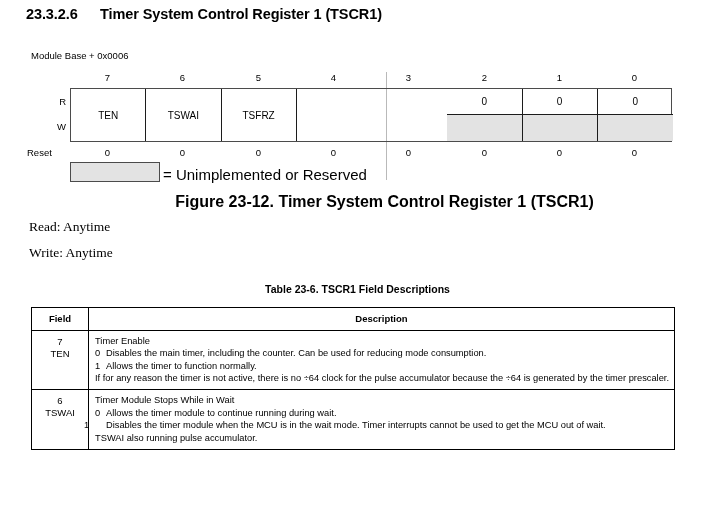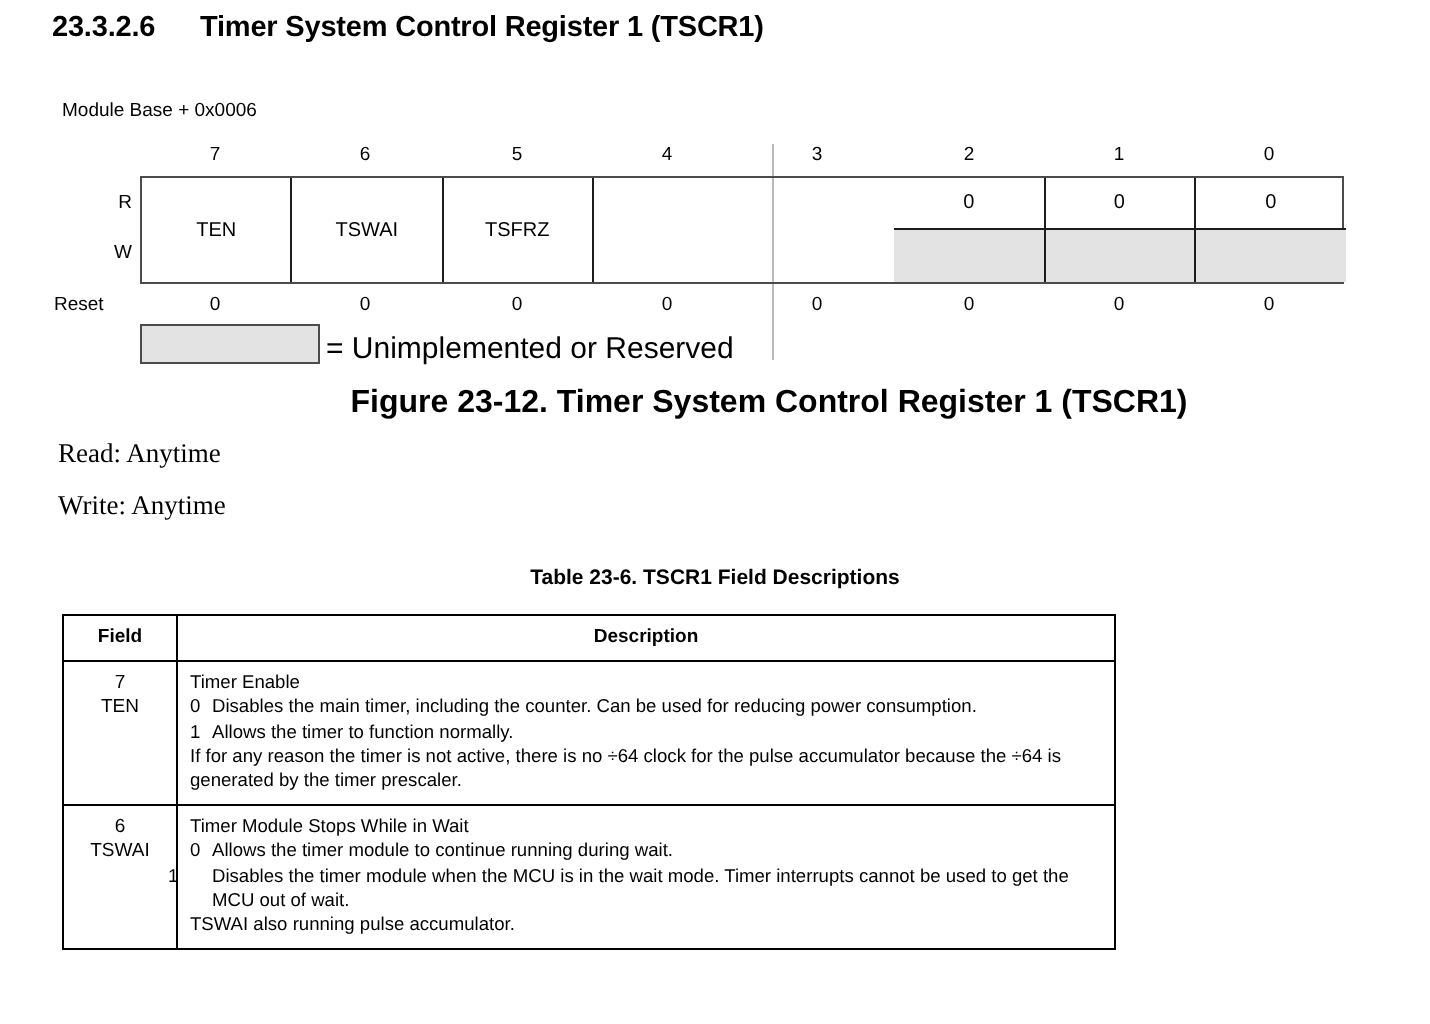--- a/index.html
+++ b/index.html
@@ -190,21 +190,21 @@
     text-align: center;
     font-size: 10.5px;
     font-weight: bold;
   }
 
   
   .field-table {
     position: absolute;
     left: 31px;
     top: 307px;
-    width: 527px;
+    width: 644px;
     border-collapse: collapse;
     table-layout: fixed;
   }
   .field-table th,
   .field-table td {
     border: 1.1px solid #000000;
     box-sizing: border-box;
     vertical-align: top;
   }
   .field-table th {
@@ -316,21 +316,21 @@
     </tr>
   </thead>
   <tbody>
     <tr>
       <td class="fld">
         <div>7</div>
         <div>TEN</div>
       </td>
       <td class="desc">
         <div class="desc-line">Timer Enable</div>
-        <div class="desc-line"><span class="bitval">0</span><span>Disables the main timer, including the counter. Can be used for reducing power consumption.</span></div>
+        <div class="desc-line"><span class="bitval">0</span><span>Disables the main timer, including the counter. Can be used for reducing mode consumption.</span></div>
         <div class="desc-line"><span class="bitval">1</span><span>Allows the timer to function normally.</span></div>
         <div class="desc-line wrapnl">If for any reason the timer is not active, there is no ÷64 clock for the pulse accumulator because the ÷64 is generated by the timer prescaler.</div>
       </td>
     </tr>
     <tr>
       <td class="fld">
         <div>6</div>
         <div>TSWAI</div>
       </td>
       <td class="desc">

